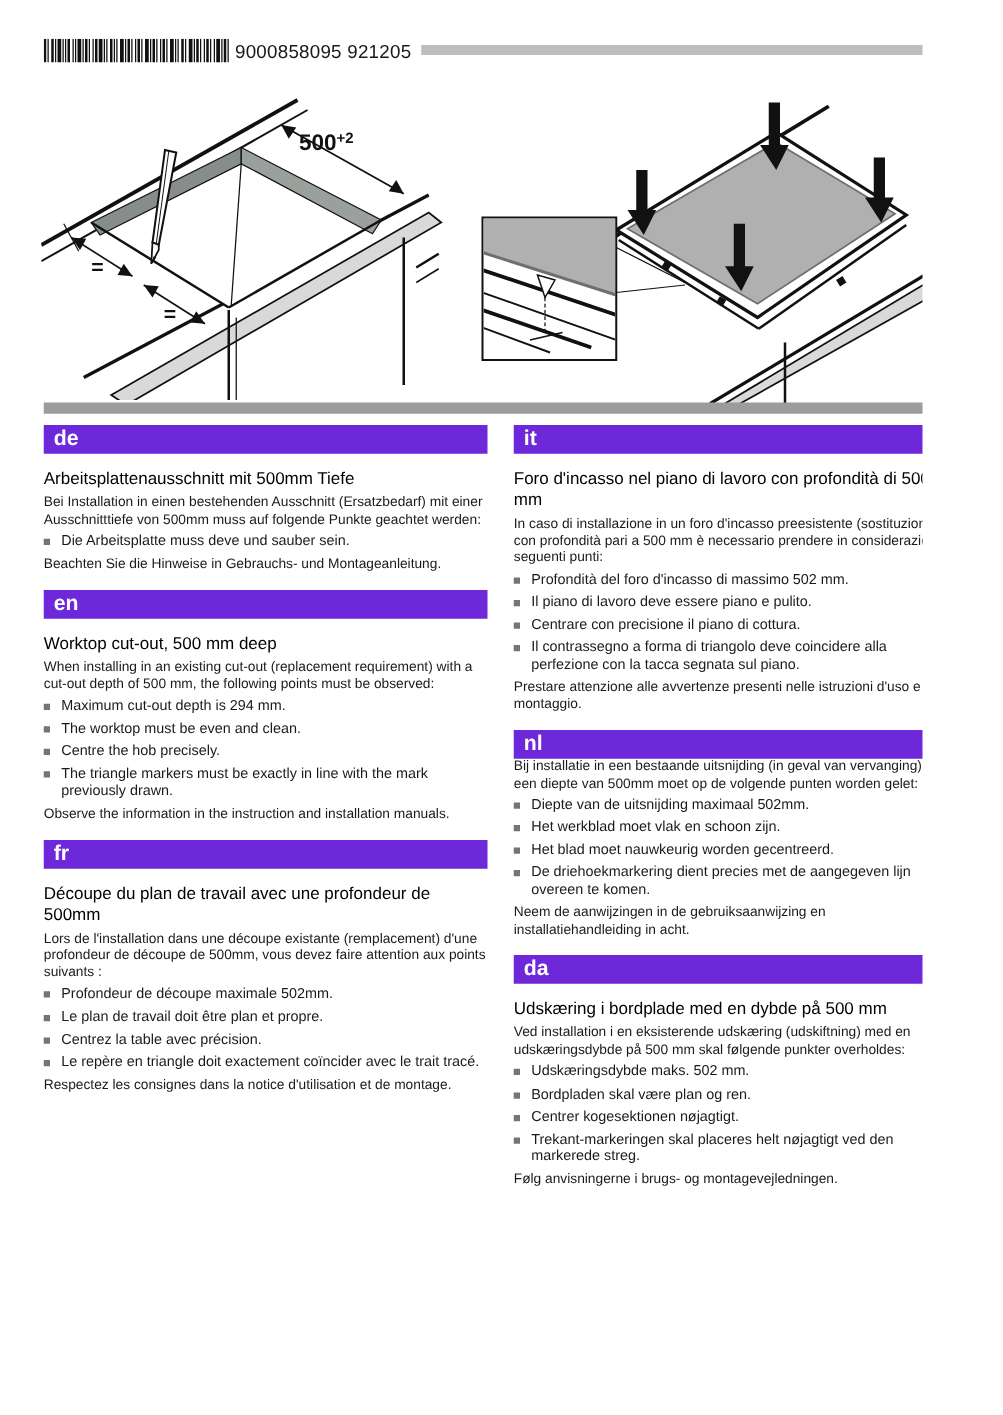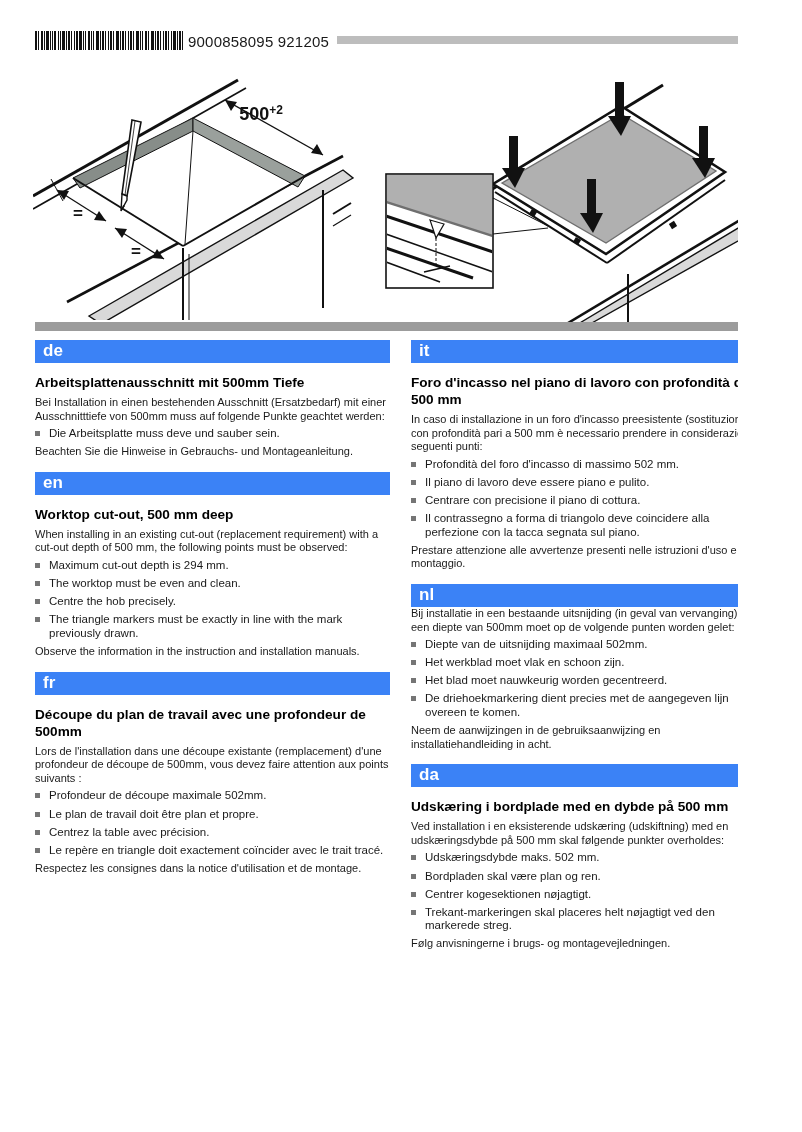--- a/index.html
+++ b/index.html
@@ -13,23 +13,23 @@
   
   .fig-left{position:absolute;left:33px;top:78px;}
   .fig-right{position:absolute;left:378px;top:76px;}
   
   .main-rule{position:absolute;left:35px;top:322px;width:732px;height:9px;background:#9c9c9c;}
   
   .col{position:absolute;top:340px;}
   .col-left{left:35px;width:355px;}
   .col-right{left:411px;width:350px;}
   .lang-section{margin-bottom:13px;}
-  .lang-tab{height:23px;background:#3b82f6;color:#fff;font-weight:bold;font-size:17px;
+  .lang-tab{height:23px;background:#6d28d9;color:#fff;font-weight:bold;font-size:17px;
             line-height:22px;padding-left:8px;box-sizing:border-box;}
-  .sec-heading{font-size:13.6px;font-weight:bold;line-height:17px;margin:11px 0 5px 0;color:#000;}
+  .sec-heading{font-size:13.6px;font-weight:normal;line-height:17px;margin:11px 0 5px 0;color:#000;}
   .sec-text{font-size:11px;line-height:13.6px;margin:0 0 4px 0;color:#1a1a1a;}
   .sec-outro{margin-top:2px;}
   ul.sec-bullets{list-style:none;margin:2px 0 4px 0;padding:0;}
   ul.sec-bullets li{position:relative;font-size:11.5px;line-height:13.6px;color:#1a1a1a;
                     padding-left:14px;margin:0 0 4.5px 0;}
   ul.sec-bullets li::before{content:"";position:absolute;left:0;top:4px;width:5px;height:5px;background:#757575;}
   svg text{font-family:"Liberation Sans", sans-serif;}
 </style>
 </head>
 <body>

